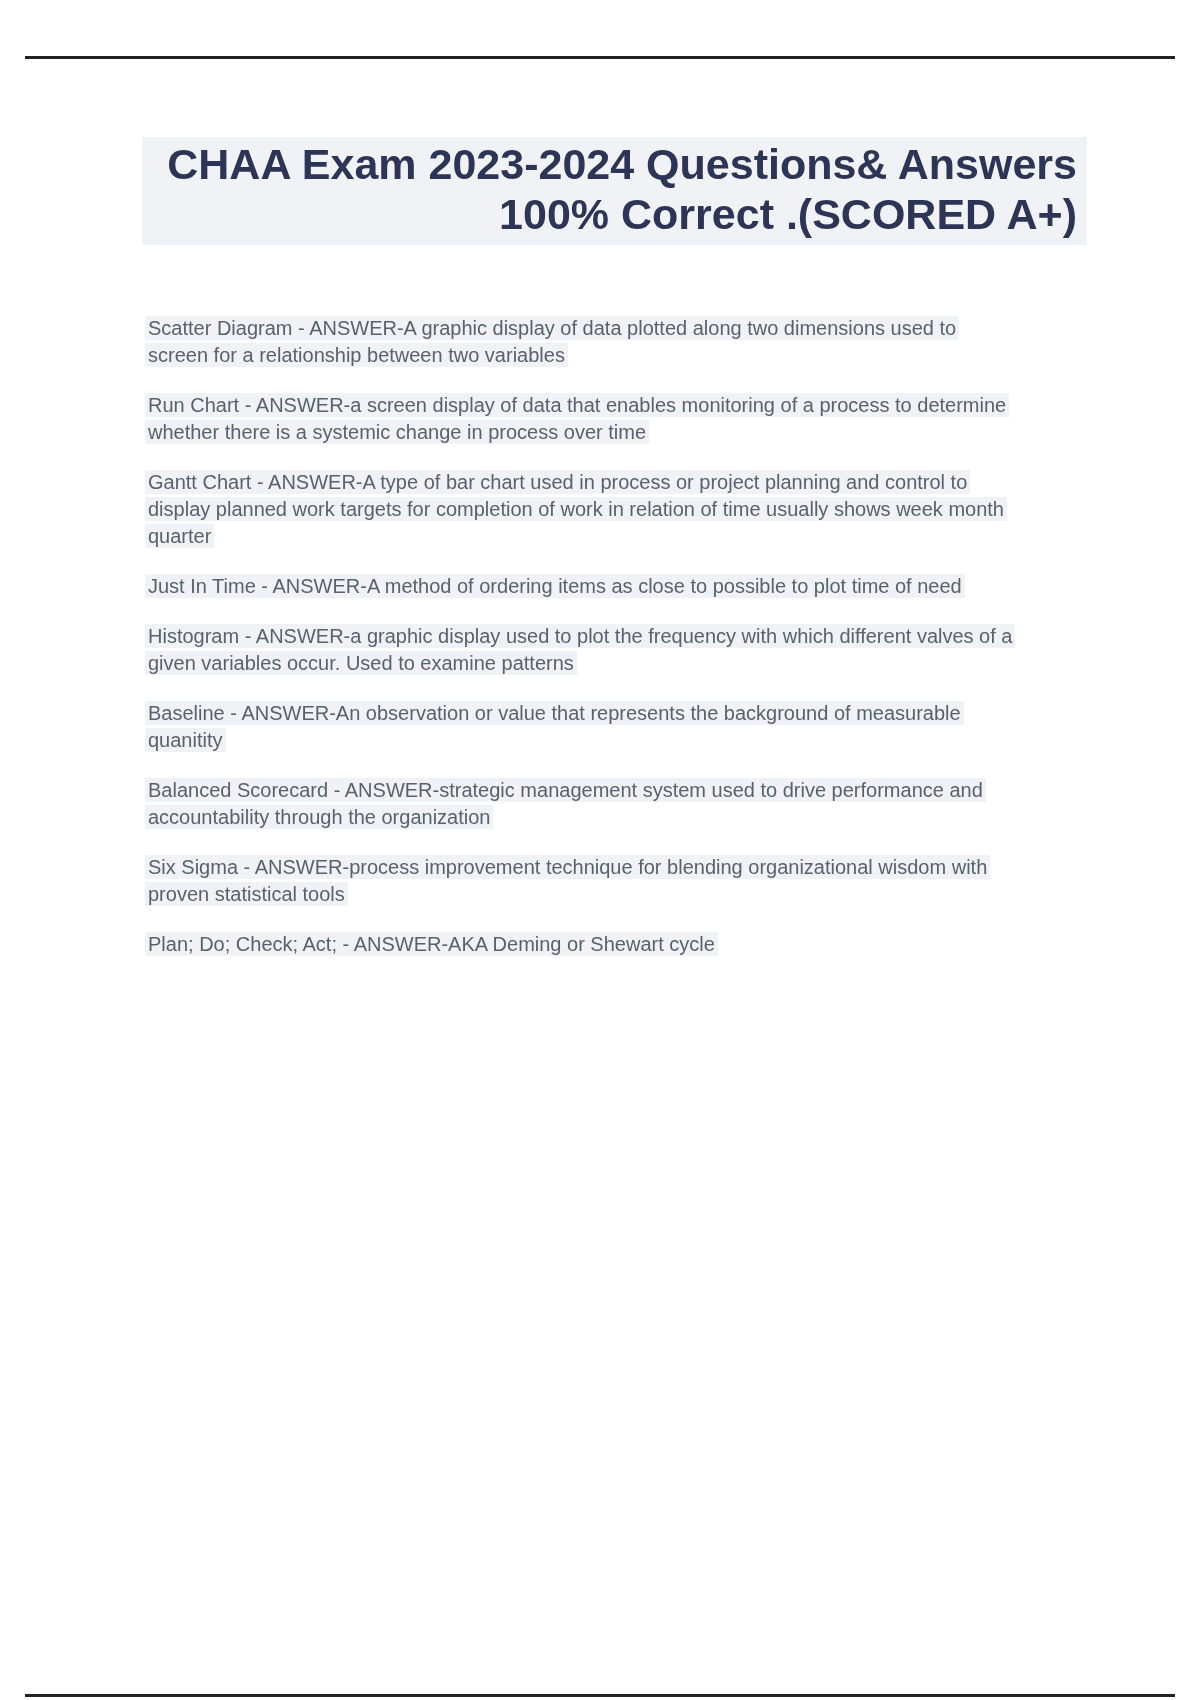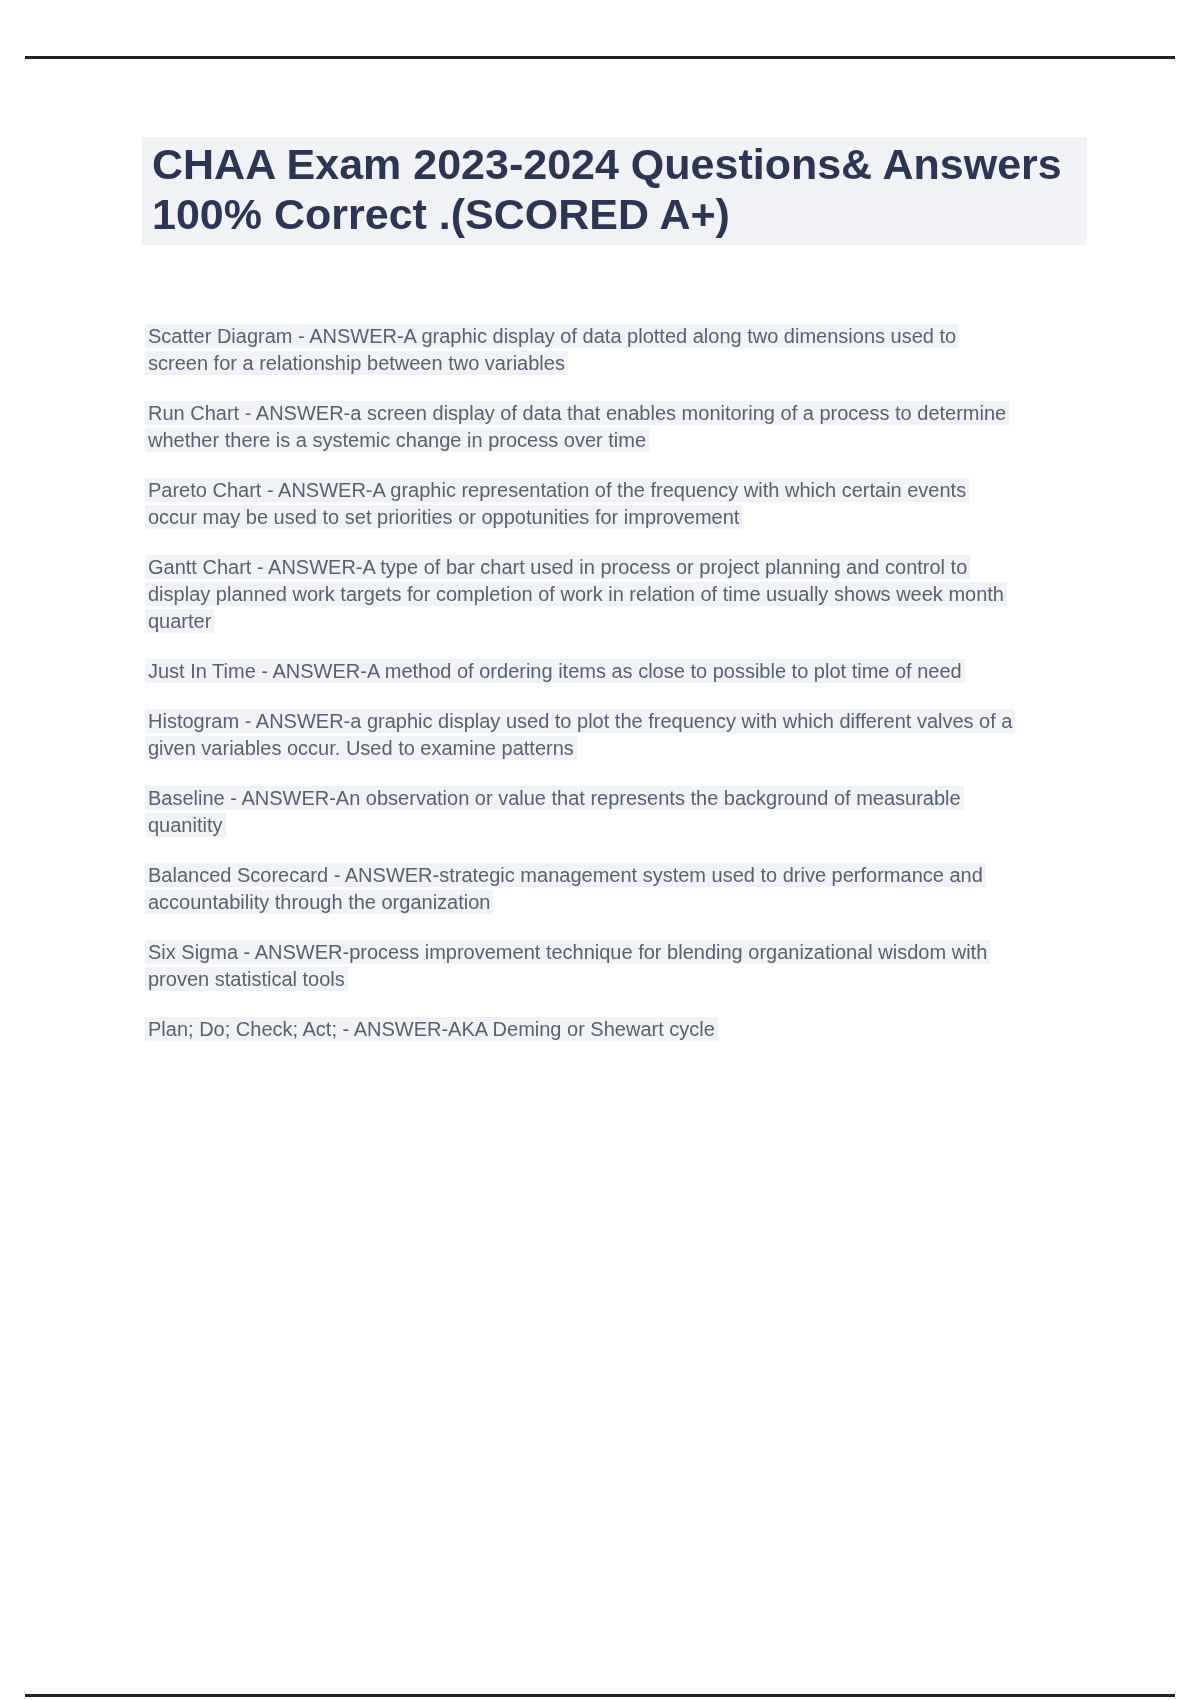--- a/index.html
+++ b/index.html
@@ -28,36 +28,36 @@
   .rule.top{top:56px;}
   .rule.bottom{top:1694px;}
   .title-block{
     position:absolute;
     left:142px;
     top:137px;
     width:945px;
     background:var(--highlight);
     padding:2px 0 6px 0;
     box-sizing:border-box;
+    text-align:right;
   }
   .title-block h1{
     margin:0;
     padding:0 10px;
     font-size:43px;
     line-height:50px;
     font-weight:bold;
     letter-spacing:0px;
     color:var(--title-color);
   }
   .content{
     position:absolute;
     left:145px;
     top:315px;
     width:868px;
-    margin-top:8px;
   }
   .content p{
     margin:0 0 23px 0;
     font-size:20px;
     line-height:27px;
     color:var(--body-text);
   }
   .hl{
     background:var(--highlight);
     padding:1px 3px;
@@ -72,21 +72,20 @@
 
   <div class="rule top"></div>
 
   <div class="title-block">
     <h1>CHAA Exam 2023-2024 Questions&amp; Answers 100% Correct .(SCORED A+)</h1>
   </div>
 
   <main class="content">
     <p class="qa"><span class="hl">Scatter Diagram - ANSWER-A graphic display of data plotted along two dimensions used to screen for a relationship between two variables</span></p>
     <p class="qa"><span class="hl">Run Chart - ANSWER-a screen display of data that enables monitoring of a process to determine whether there is a systemic change in process over time</span></p>
-    <p class="qa"><span class="hl">Pareto Chart - ANSWER-A graphic representation of the frequency with which certain events occur may be used to set priorities or oppotunities for improvement</span></p>
     <p class="qa"><span class="hl">Gantt Chart - ANSWER-A type of bar chart used in process or project planning and control to display planned work targets for completion of work in relation of time usually shows week month quarter</span></p>
     <p class="qa"><span class="hl">Just In Time - ANSWER-A method of ordering items as close to possible to plot time of need</span></p>
     <p class="qa"><span class="hl">Histogram - ANSWER-a graphic display used to plot the frequency with which different valves of a given variables occur. Used to examine patterns</span></p>
     <p class="qa"><span class="hl">Baseline - ANSWER-An observation or value that represents the background of measurable quanitity</span></p>
     <p class="qa"><span class="hl">Balanced Scorecard - ANSWER-strategic management system used to drive performance and accountability through the organization</span></p>
     <p class="qa"><span class="hl">Six Sigma - ANSWER-process improvement technique for blending organizational wisdom with proven statistical tools</span></p>
     <p class="qa"><span class="hl">Plan; Do; Check; Act; - ANSWER-AKA Deming or Shewart cycle</span></p>
   </main>
 
   <div class="rule bottom"></div>

